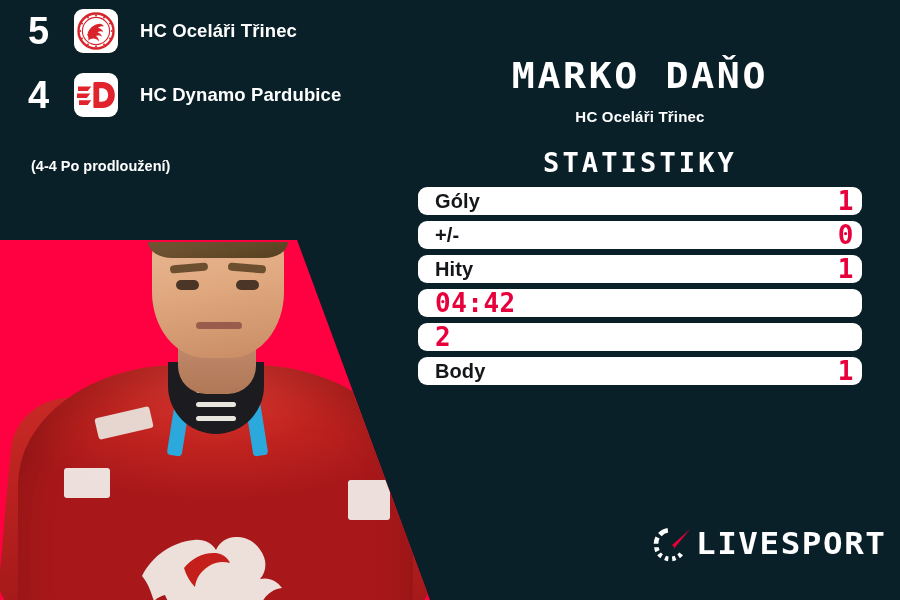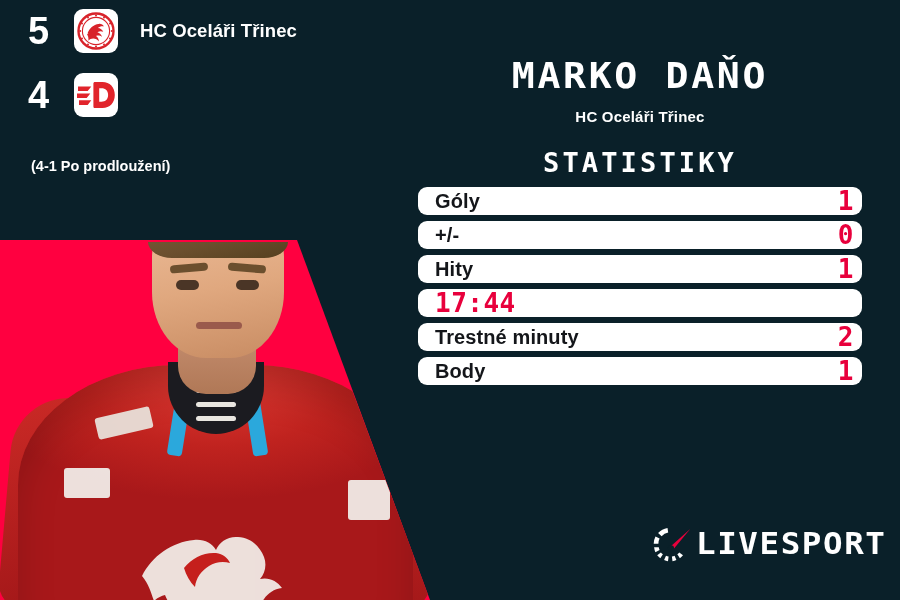--- a/index.html
+++ b/index.html
@@ -245,23 +245,24 @@
     </div>
 
     <div class="score-row" style="margin-top:2px;">
       <div class="score-num">4</div>
       <div class="team-logo">
         <svg viewBox="0 0 44 44" width="44" height="44">
           <path fill="#E1242B" d="M21 9h7.5c7.3 0 12.3 5.1 12.3 13s-5 13-12.3 13H21c-1 0-1.6-.6-1.6-1.6V10.6c0-1 .6-1.6 1.6-1.6zm4.2 6.3v13.4h2.3c4 0 6.6-2.6 6.6-6.7s-2.6-6.7-6.6-6.7h-2.3z"></path>
           <path fill="#E1242B" d="M4 13.5h13.3l-3.6 4.6H4zM3 20.4h13.3L12.7 25H3zM5 27.3h12.3l-3.6 4.6H5z"></path>
         </svg>
       </div>
+      <div class="team-name">HC Dynamo Pardubice</div>
     </div>
 
-    <div class="ot-note">(4-1 Po prodloužení)</div>
+    <div class="ot-note">(4-4 Po prodloužení)</div>
   </div>
 
   <div class="right-panel">
 
     <div class="player-name">MARKO DAŇO</div>
     <div class="player-team">HC Oceláři Třinec</div>
     <div class="stats-heading">STATISTIKY</div>
 
     <div class="stats-list">
 
@@ -274,25 +275,24 @@
         <span class="stat-label">+/-</span>
         <span class="stat-value">0</span>
       </div>
 
       <div class="stat-row">
         <span class="stat-label">Hity</span>
         <span class="stat-value">1</span>
       </div>
 
       <div class="stat-row">
-        <span class="stat-value">17:44</span>
-      </div>
-
-      <div class="stat-row">
-        <span class="stat-label">Trestné minuty</span>
+        <span class="stat-value">04:42</span>
+      </div>
+
+      <div class="stat-row">
         <span class="stat-value">2</span>
       </div>
 
       <div class="stat-row">
         <span class="stat-label">Body</span>
         <span class="stat-value">1</span>
       </div>
 
     </div>
   </div>

